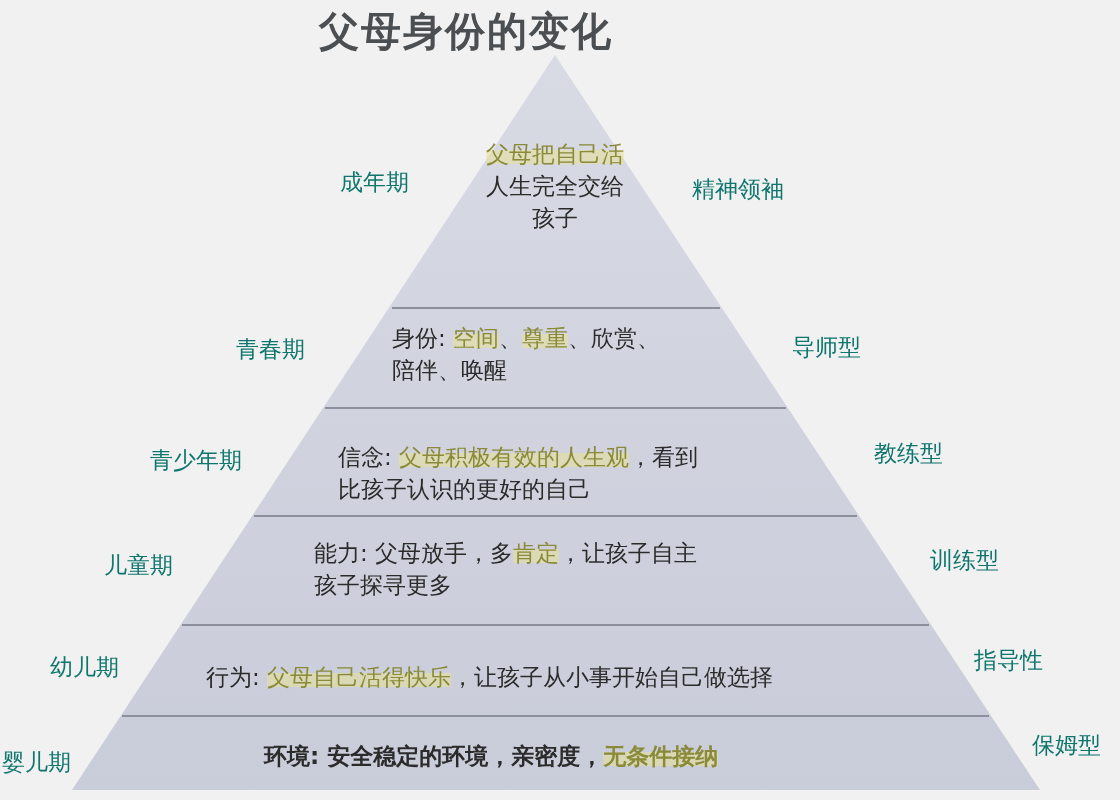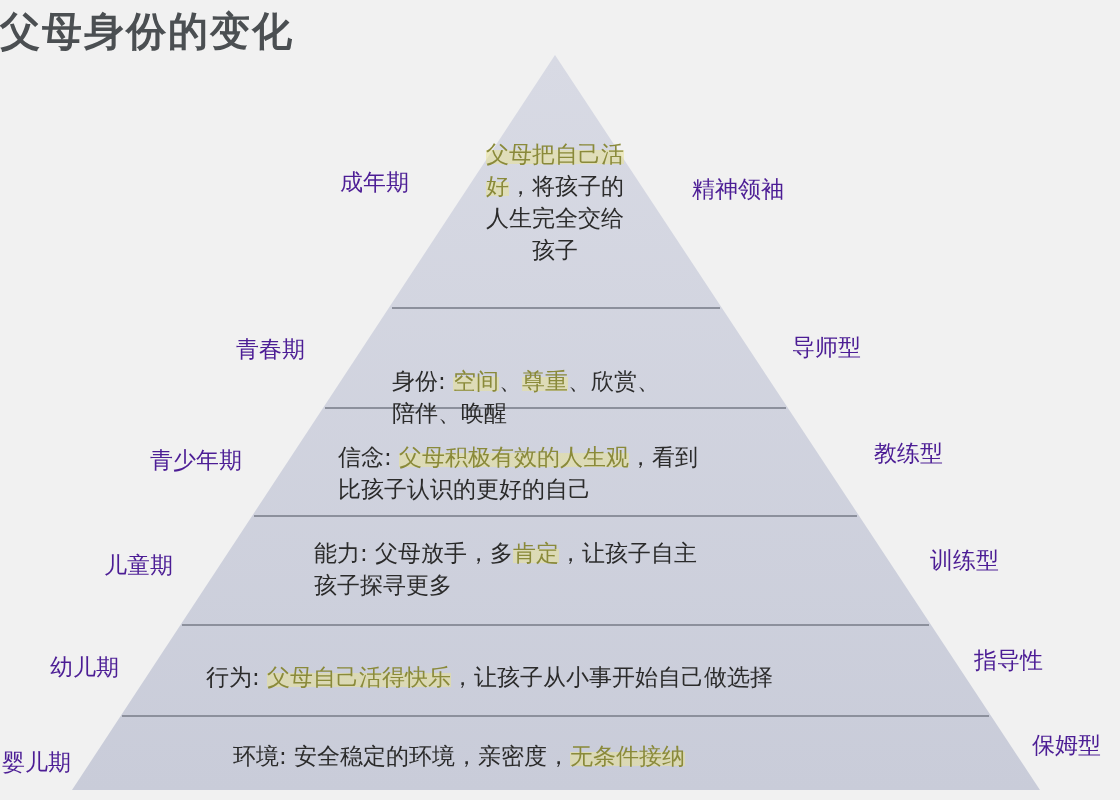--- a/index.html
+++ b/index.html
@@ -13,20 +13,21 @@
     position: relative;
     overflow: hidden;
     font-family: "DejaVu Sans", "Liberation Sans", sans-serif;
     color: #2a2a2a;
   }
   .title {
     position: absolute;
     left: 0;
     width: 932px;
     top: 4px;
+    text-align: center;
     font-size: 40px;
     font-weight: bold;
     color: #4b4f52;
     letter-spacing: 2px;
   }
   svg.pyramid {
     position: absolute;
     left: 0;
     top: 0;
   }
@@ -38,21 +39,21 @@
     white-space: nowrap;
   }
   .hl {
     color: #8a8a3a;
     background: linear-gradient(transparent 35%, rgba(232, 226, 150, 0.55) 35%, rgba(232, 226, 150, 0.55) 88%, transparent 88%);
   }
   .side {
     position: absolute;
     font-size: 23px;
     line-height: 30px;
-    color: #4c1d95;
+    color: #0f766e;
     white-space: nowrap;
   }
 </style>
 </head>
 <body>
 
 <div class="title">父母身份的变化</div>
 
 <svg class="pyramid" width="1120" height="800" viewBox="0 0 1120 800">
   <defs>
@@ -65,45 +66,44 @@
 
   <line x1="392" y1="308" x2="720" y2="308" stroke="#8c909c" stroke-width="2"></line>
   <line x1="325" y1="408" x2="786" y2="408" stroke="#8c909c" stroke-width="2"></line>
   <line x1="254" y1="516" x2="857" y2="516" stroke="#8c909c" stroke-width="2"></line>
   <line x1="182" y1="625" x2="929" y2="625" stroke="#8c909c" stroke-width="2"></line>
   <line x1="122" y1="716" x2="989" y2="716" stroke="#8c909c" stroke-width="2"></line>
 </svg>
 
 <div class="tier-text" style="left:470px; top:138px; text-align:center; width:170px;">
   <div><span class="hl">父母把自己活</span></div>
-  <div><span class="hl">好</span><span>，将孩子的</span></div>
   <div><span>人生完全交给</span></div>
   <div><span>孩子</span></div>
 </div>
 
-<div class="tier-text" style="left:392px; top:322px;margin-top:43px;">
+<div class="tier-text" style="left:392px; top:322px;">
   <div><span>身份: </span><span class="hl">空间</span><span>、</span><span class="hl">尊重</span><span>、欣赏、</span></div>
   <div><span>陪伴、唤醒</span></div>
 </div>
 
 <div class="tier-text" style="left:338px; top:430px;margin-top:11px;">
   <div><span>信念: </span><span class="hl">父母积极有效的人生观</span><span>，看到</span></div>
   <div><span>比孩子认识的更好的自己</span></div>
 </div>
 
 <div class="tier-text" style="left:314px; top:537px;">
   <div><span>能力: 父母放手，多</span><span class="hl">肯定</span><span>，让孩子自主</span></div>
   <div><span>孩子探寻更多</span></div>
 </div>
 
 <div class="tier-text" style="left:206px; top:661px;text-align:center;">
   <div><span>行为: </span><span class="hl">父母自己活得快乐</span><span>，让孩子从小事开始自己做选择</span></div>
 </div>
 
-<div class="tier-text" style="left:233px; top:740px;">
+<div class="tier-text" style="left:264px; top:740px;font-weight:bold;">
   <div><span>环境: 安全稳定的环境，亲密度，</span><span class="hl">无条件接纳</span></div>
 </div>
 
 <div class="side" style="left:340px; top:167px;">成年期</div>
 <div class="side" style="left:236px; top:334px;">青春期</div>
 <div class="side" style="left:150px; top:445px;">青少年期</div>
 <div class="side" style="left:104px; top:550px;">儿童期</div>
 <div class="side" style="left:50px; top:652px;">幼儿期</div>
 <div class="side" style="left:2px; top:727px;margin-top:20px;">婴儿期</div>
 

